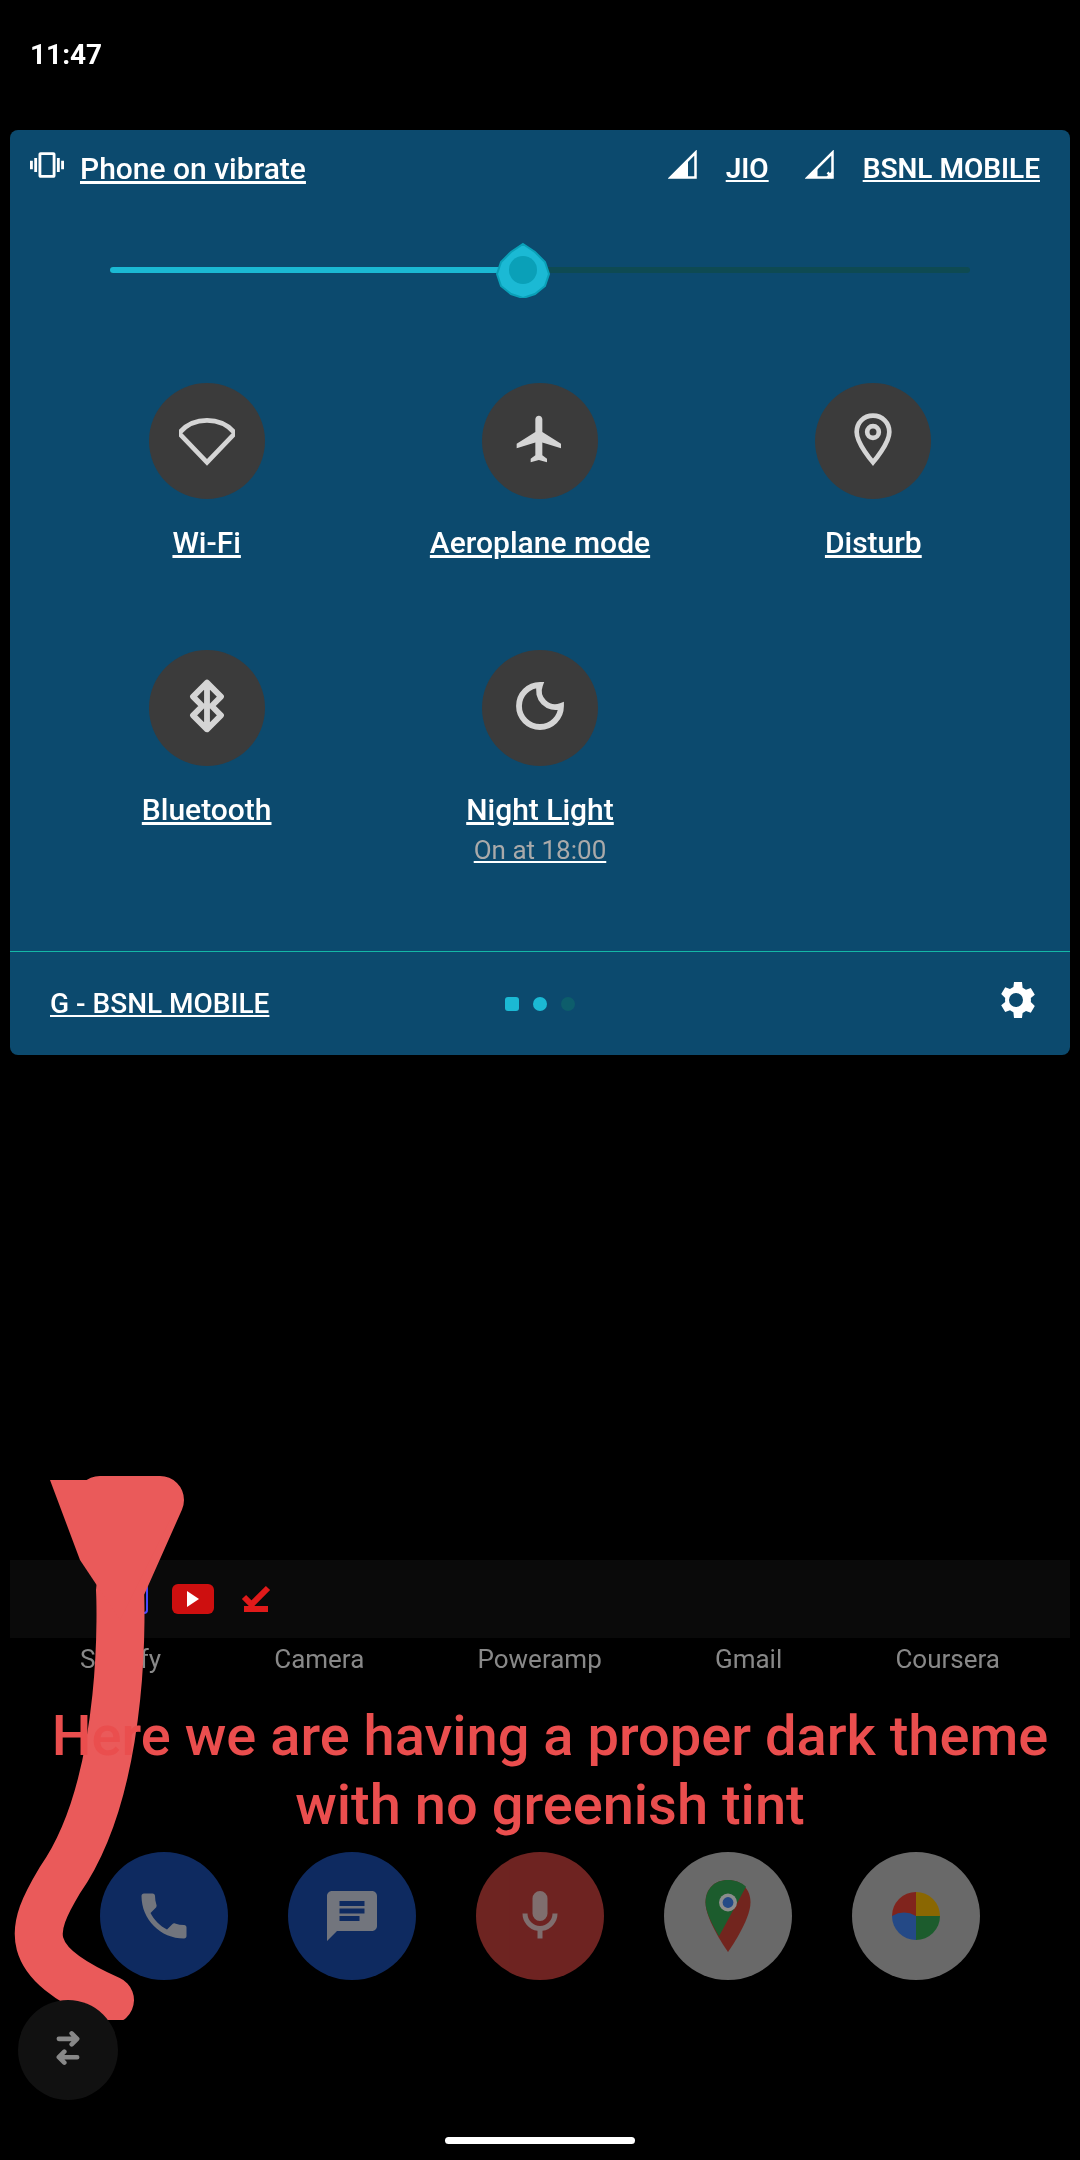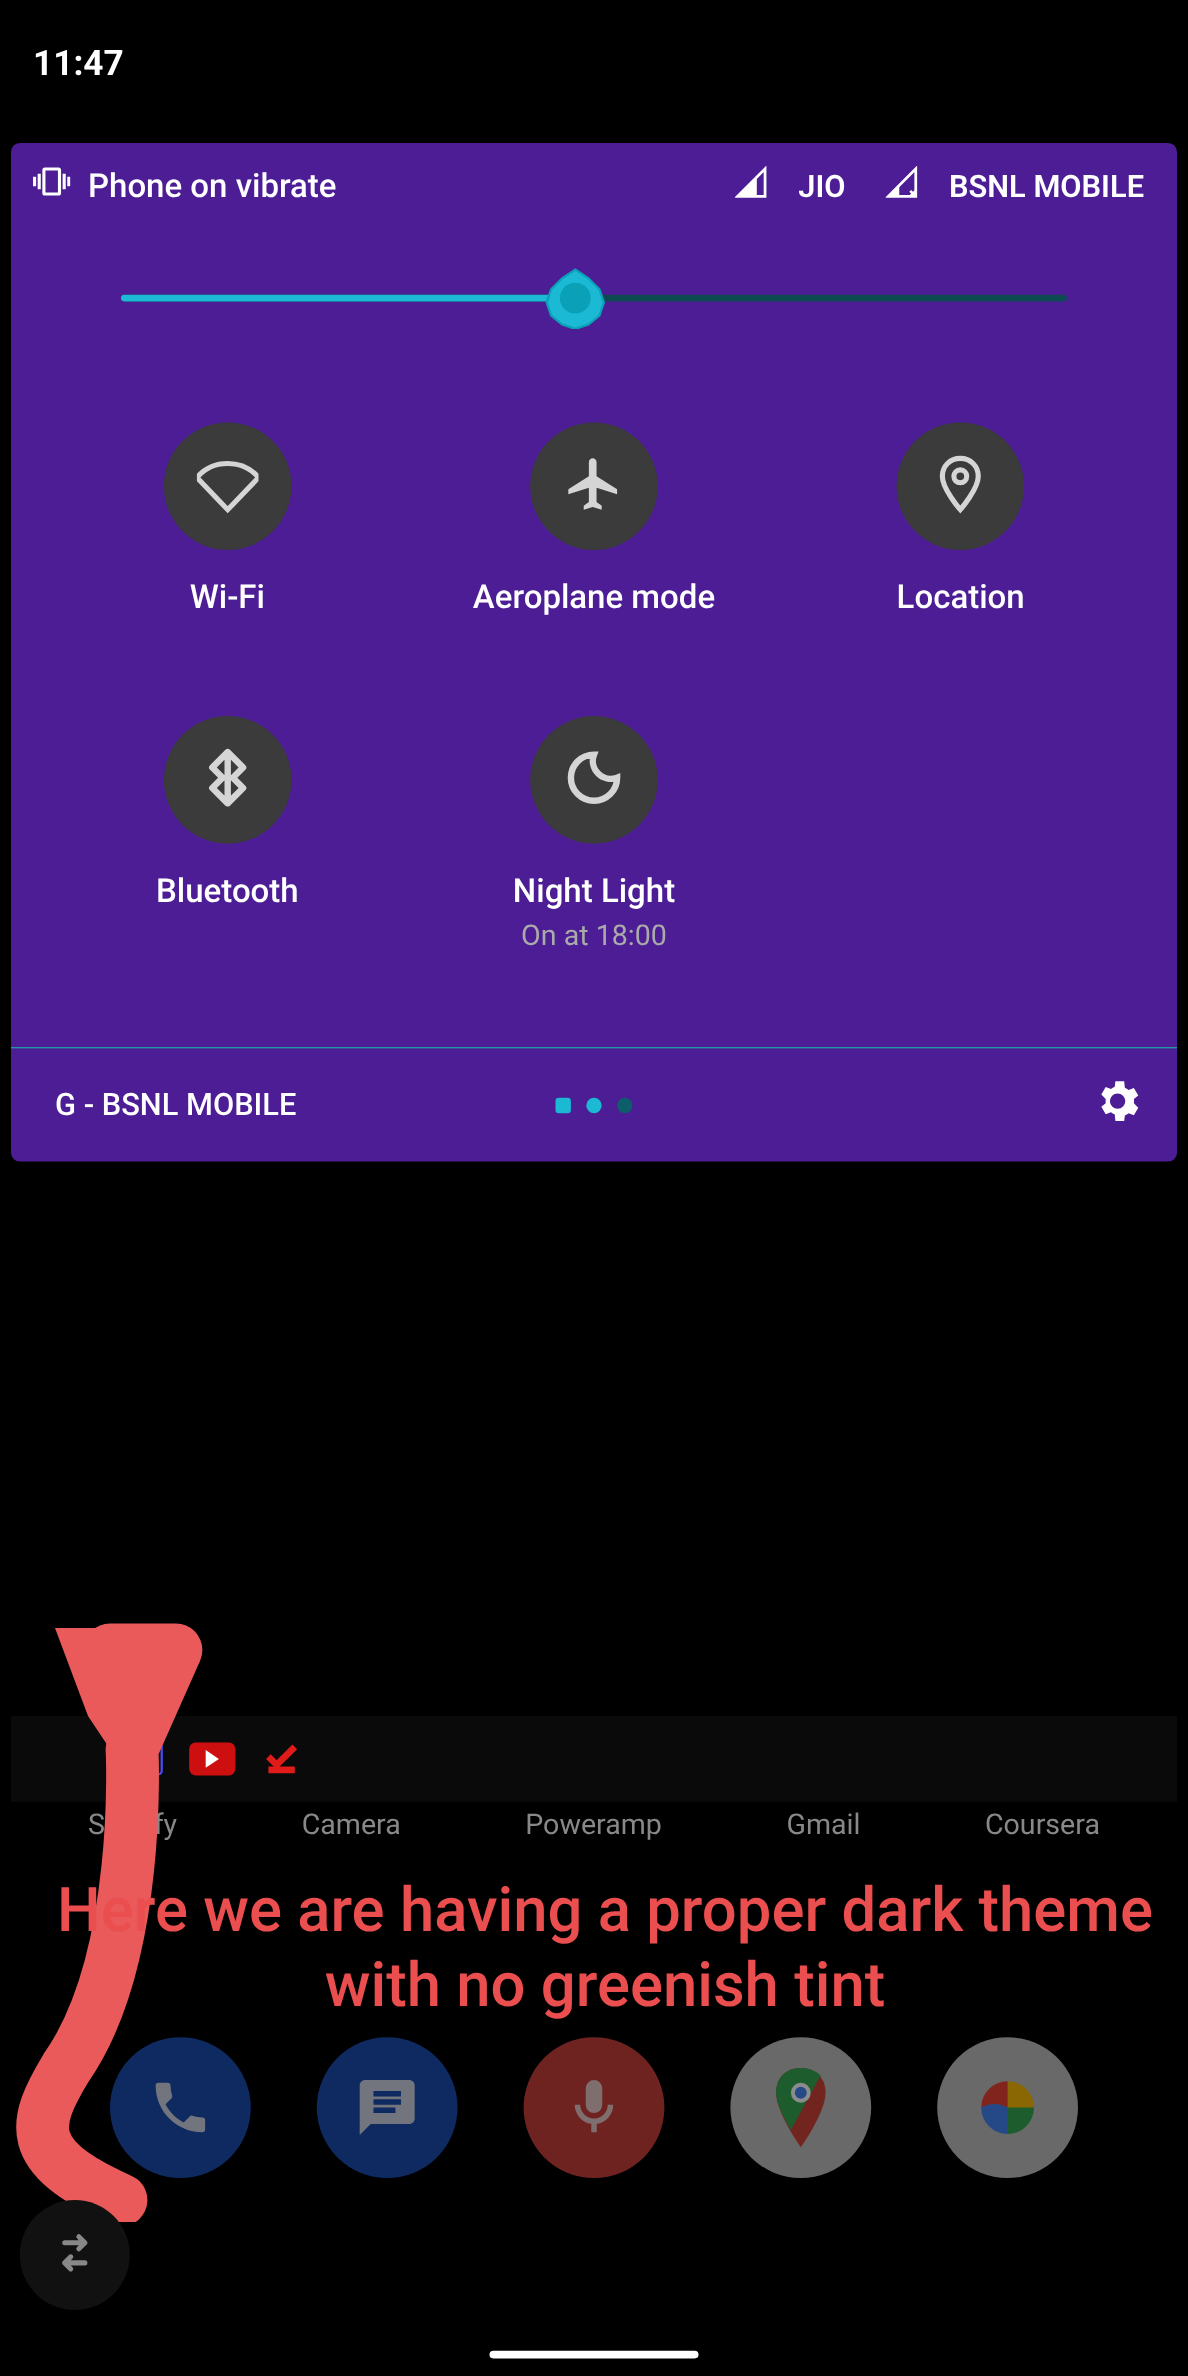--- a/index.html
+++ b/index.html
@@ -1,18 +1,18 @@
 <!DOCTYPE html>
 <html><head>
 <meta charset="utf-8">
 <style>
   * { margin: 0; padding: 0; box-sizing: border-box; }
   html, body { width: 1080px; height: 2160px; background: #000; color: #fff; font-family: 'Segoe UI', Roboto, Arial, sans-serif; overflow: hidden; position: relative; }
-  .status-time { position: absolute; top: 38px; left: 30px; font-size: 32px; font-weight: 700; text-align: center; }
-  .panel { position: absolute; top: 130px; left: 10px; right: 10px; background: #4c1d95; border-radius: 8px; }
+  .status-time { position: absolute; top: 38px; left: 30px; font-size: 28px; font-weight: 700; text-align: center; }
+  .panel { position: absolute; top: 130px; left: 10px; right: 10px; background: #0c4a6e; border-radius: 8px; text-decoration: underline; }
   .status-row { display: flex; align-items: center; padding: 18px 30px 18px 20px; font-size: 30px; font-weight: 500; }
   .status-row .vibrate { display: flex; align-items: center; gap: 16px; }
   .status-row .spacer { flex: 1; }
   .status-row .net { display: flex; align-items: center; gap: 28px; margin-left: 36px; font-weight: 600; font-size: 28px; }
   .brightness-wrap { padding: 60px 100px 50px; }
   .brightness-track { position: relative; height: 6px; border-radius: 3px; background: #0e4a52; }
   .brightness-fill { position: absolute; left: 0; top: 0; bottom: 0; border-radius: 3px; background: #1bb9d4; }
   .brightness-thumb { position: absolute; top: 50%; transform: translate(-50%, -50%); width: 56px; height: 56px; }
   .brightness-thumb svg { width: 56px; height: 56px; }
   .tiles { display: grid; grid-template-columns: repeat(3, 1fr); row-gap: 90px; padding: 60px 30px 86px; }
@@ -117,21 +117,21 @@
         </div>
       <div class="label">Aeroplane mode</div>
     </div>
 
     <div class="tile">
       <div class="circle">
           <span><svg viewBox="0 0 24 24">
               <path d="M12 2C8 2 5 5 5 9c0 5 7 13 7 13s7-8 7-13c0-4-3-7-7-7zm0 9.5c-1.4 0-2.5-1.1-2.5-2.5S10.6 6.5 12 6.5 14.5 7.6 14.5 9 13.4 11.5 12 11.5z" fill="none" stroke="#d5d5d5" stroke-width="2"></path>
             </svg></span>
         </div>
-      <div class="label">Location</div>
+      <div class="label">Disturb</div>
     </div>
 
     <div class="tile">
       <div class="circle">
           <span><svg viewBox="0 0 24 24">
               <path d="M12 2v20l6-6-4-4 4-4-6-6zm0 0L6 8l4 4-4 4 6 6" fill="none" stroke="#d5d5d5" stroke-width="2.5" stroke-linejoin="round"></path>
             </svg></span>
         </div>
       <div class="label">Bluetooth</div>
     </div>

